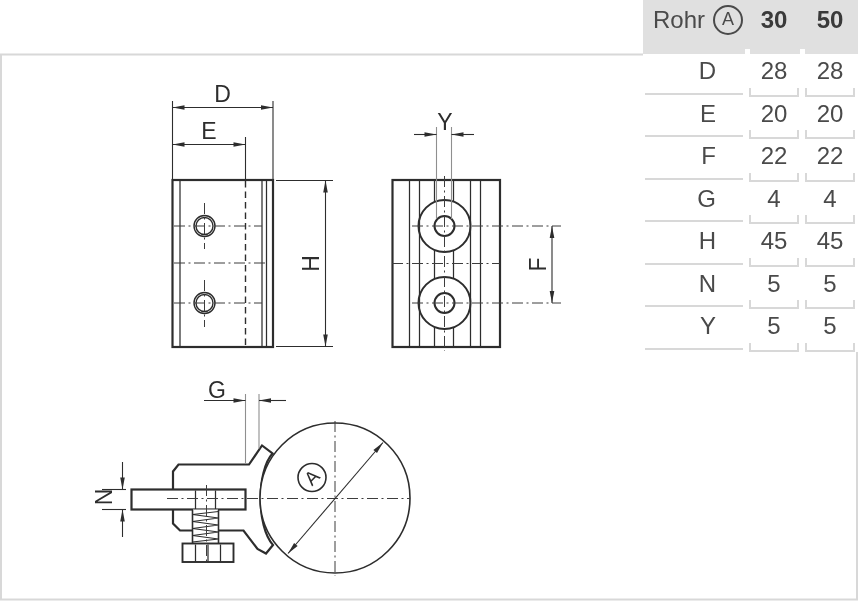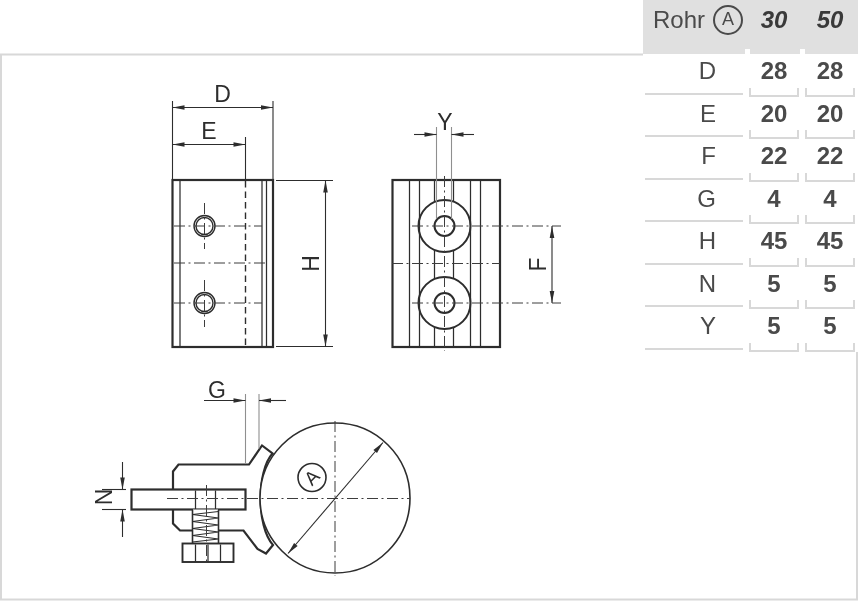--- a/index.html
+++ b/index.html
@@ -24,26 +24,26 @@
   .arr{fill:var(--line,#2d2d2d);stroke:none;}
   .wf{fill:#fff;stroke:none;}
   .lbl{font-family:"Liberation Sans",sans-serif;font-size:23px;fill:var(--line,#2d2d2d);text-anchor:middle;}
   .lblA{font-family:"Liberation Sans",sans-serif;font-size:19px;fill:var(--line,#2d2d2d);text-anchor:middle;}
 
   
   .dim-table{position:absolute;left:643px;top:0;width:215px;background:#fff;color:var(--celltext,#4a4a4a);}
   .thead{position:relative;height:54px;background:var(--headerbg,#e0e0e0);display:flex;align-items:center;padding-bottom:15px;box-sizing:border-box;}
   .th-name{width:103px;display:flex;align-items:center;padding-left:10px;box-sizing:border-box;gap:8px;font-size:24px;}
   .badge{width:30px;height:30px;border:2px solid #4a4a4a;border-radius:50%;display:flex;align-items:center;justify-content:center;font-size:18px;flex:0 0 auto;box-sizing:border-box;}
-  .th-size{width:56px;text-align:center;font-weight:bold;font-size:24px;color:var(--boldtext,#3a3a3a);font-style:italic;}
+  .th-size{width:56px;text-align:center;font-weight:bold;font-size:24px;color:var(--boldtext,#3a3a3a);}
   .notch{position:absolute;bottom:-1px;width:5px;height:6px;background:#fff;}
   .trow{position:relative;height:42.5px;display:flex;align-items:center;font-size:24px;padding-bottom:8px;box-sizing:border-box;}
   .td-label{position:relative;width:103px;height:100%;display:flex;align-items:center;justify-content:flex-end;padding-right:30px;box-sizing:border-box;}
   .td-label::after{content:"";position:absolute;left:2px;right:3px;bottom:-6px;border-bottom:2px solid var(--tborder,#d8d8d8);}
-  .td-val{position:relative;width:56px;height:100%;display:flex;align-items:center;justify-content:center;font-weight:bold;}
+  .td-val{position:relative;width:56px;height:100%;display:flex;align-items:center;justify-content:center;}
   .td-val::after{content:"";position:absolute;left:3px;right:3px;bottom:-8px;height:9px;border:2px solid var(--tborder,#d8d8d8);border-top:none;box-sizing:border-box;}
 </style>
 </head>
 <body>
 
 <div class="canvas">
 
 <svg width="860" height="602" viewBox="0 0 860 602">
 
   <rect x="1" y="54.5" width="856" height="545" class="frame"></rect>

